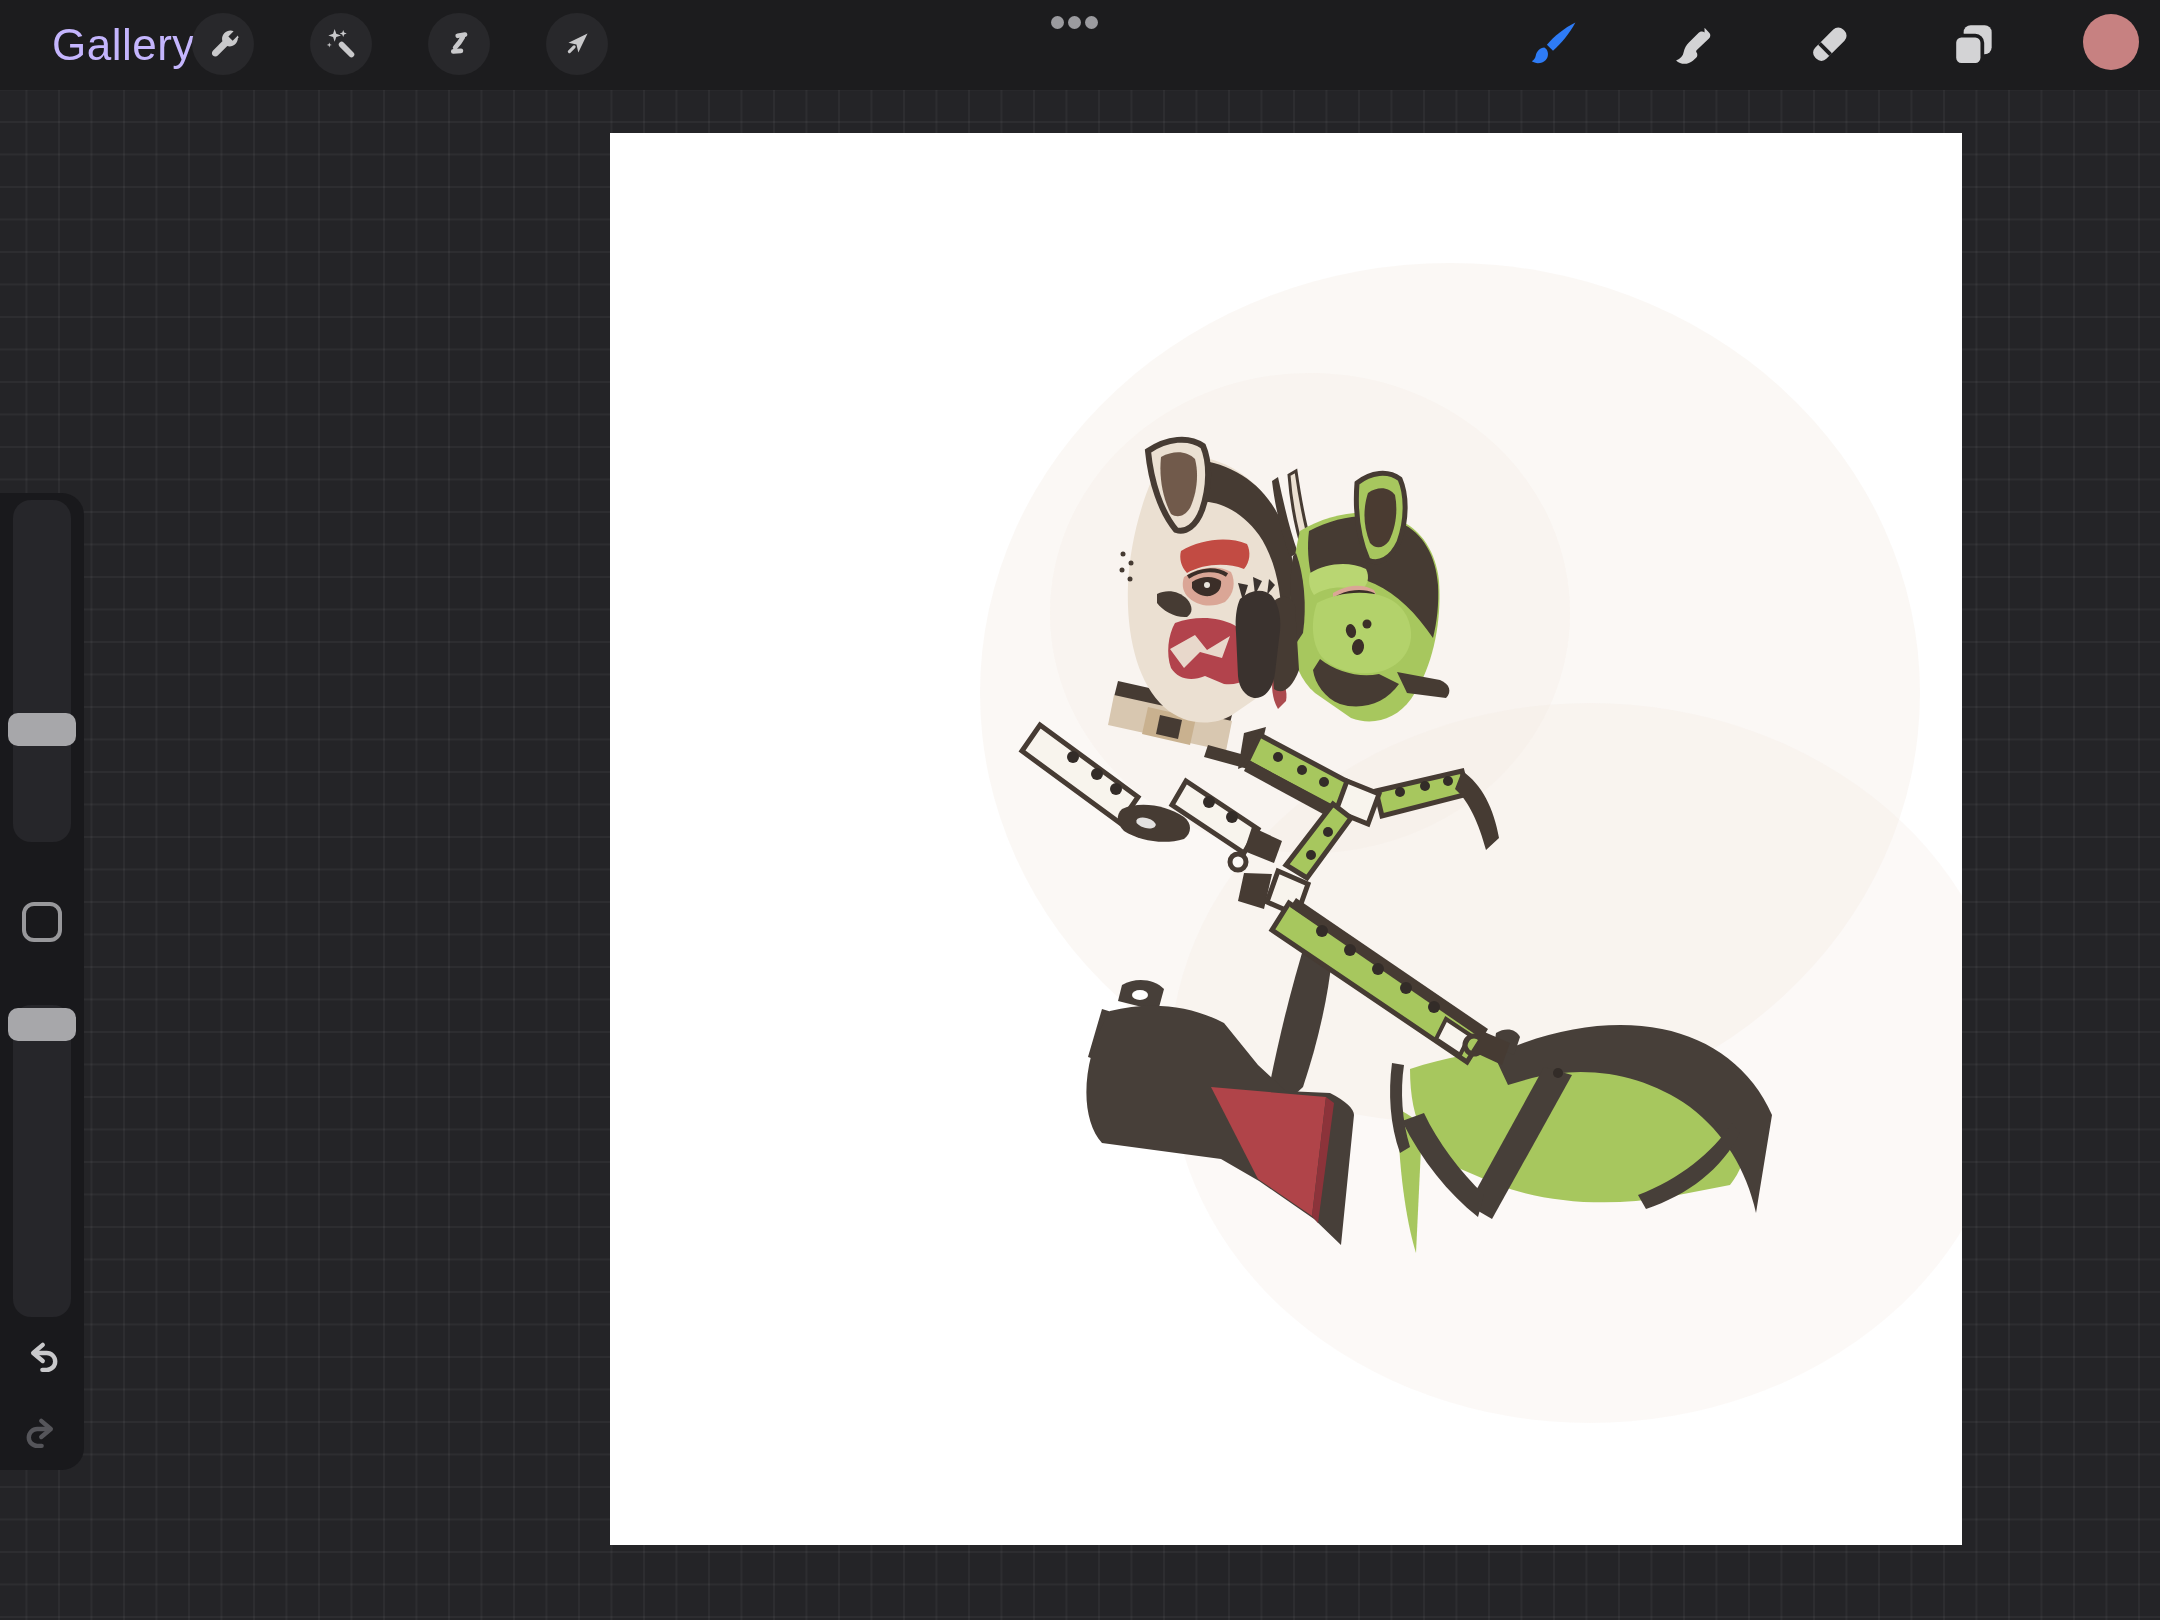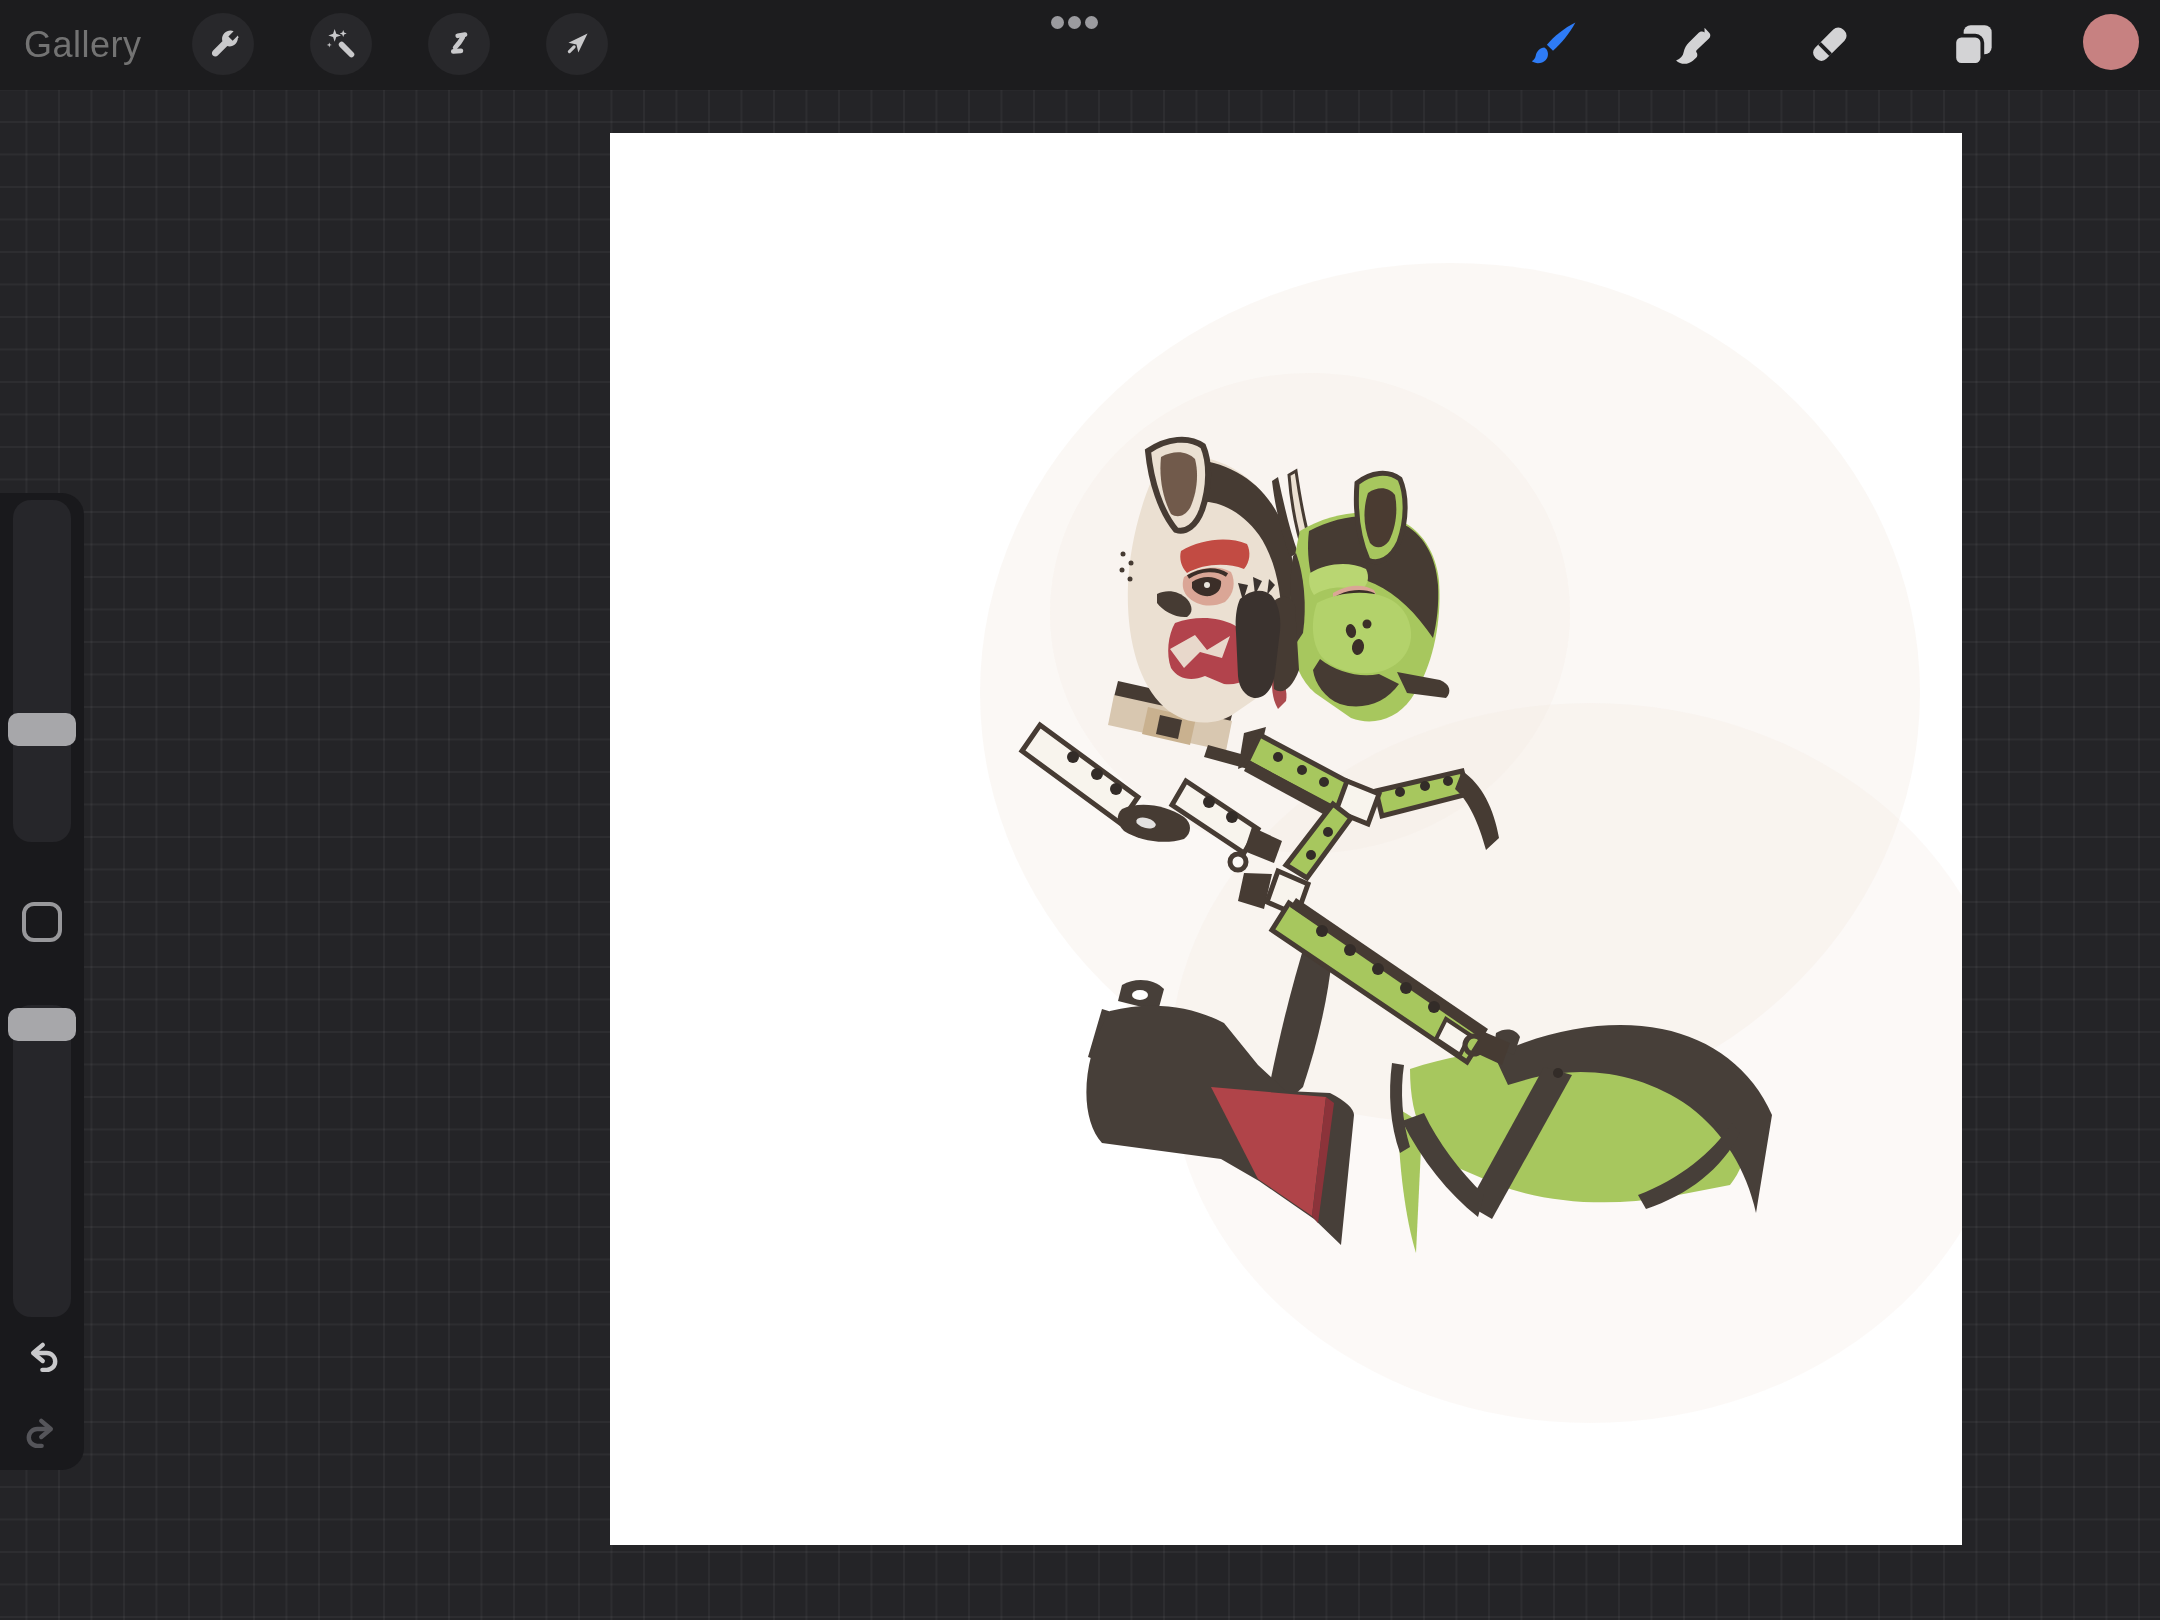--- a/index.html
+++ b/index.html
@@ -4,22 +4,22 @@
 <style>
   html,body{margin:0;padding:0;background:#111;}
   #stage{position:relative;width:2160px;height:1620px;overflow:hidden;
          background:#242427;font-family:"Liberation Sans",sans-serif;}
   .grid{position:absolute;left:0;top:0;width:100%;height:100%;
         background-image:linear-gradient(rgba(255,255,255,.045) 2px,transparent 2px),
                          linear-gradient(90deg,rgba(255,255,255,.045) 2px,transparent 2px);
         background-size:32.5px 32.5px;background-position:-7px -9px;}
   
   #topbar{position:absolute;left:0;top:0;width:2160px;height:90px;background:#1c1c1e;z-index:6;}
-  .gallery{position:absolute;left:24px;top:0;height:90px;display:flex;align-items:center;
-           font-size:36px;color:#737373;letter-spacing:.5px;cursor:default;}
+  .gallery{position:absolute;left:52px;top:0;height:90px;display:flex;align-items:center;
+           font-size:44px;color:#c4b5fd;letter-spacing:.5px;cursor:default;}
   .tool-circle{position:absolute;top:13px;width:62px;height:62px;border-radius:50%;
                background:#28282b;display:flex;align-items:center;justify-content:center;color:#c9c9cb;}
   .tool-circle svg{width:38px;height:38px;}
   .rtool{position:absolute;top:16px;width:58px;height:58px;display:flex;align-items:center;
          justify-content:center;color:#d3d3d5;}
   .rtool svg{width:56px;height:56px;}
   .dots{position:absolute;left:1051px;top:16px;display:flex;gap:4px;}
   .dots i{width:13px;height:13px;border-radius:50%;background:#9b9b9f;}
   #swatch{position:absolute;left:2083px;top:14px;width:56px;height:56px;border-radius:50%;}
   

